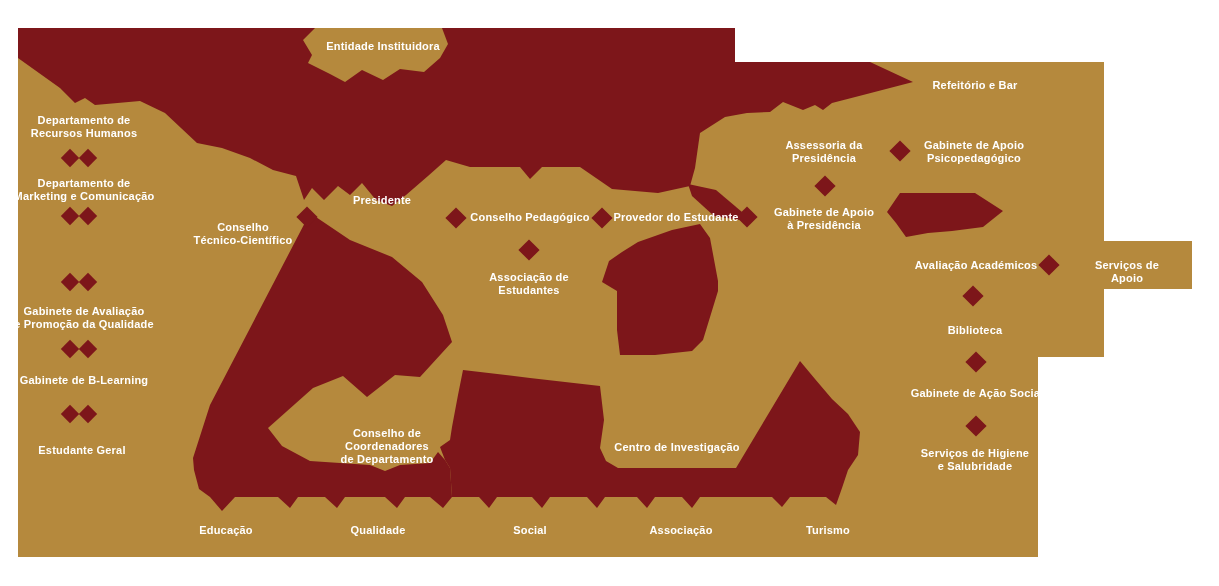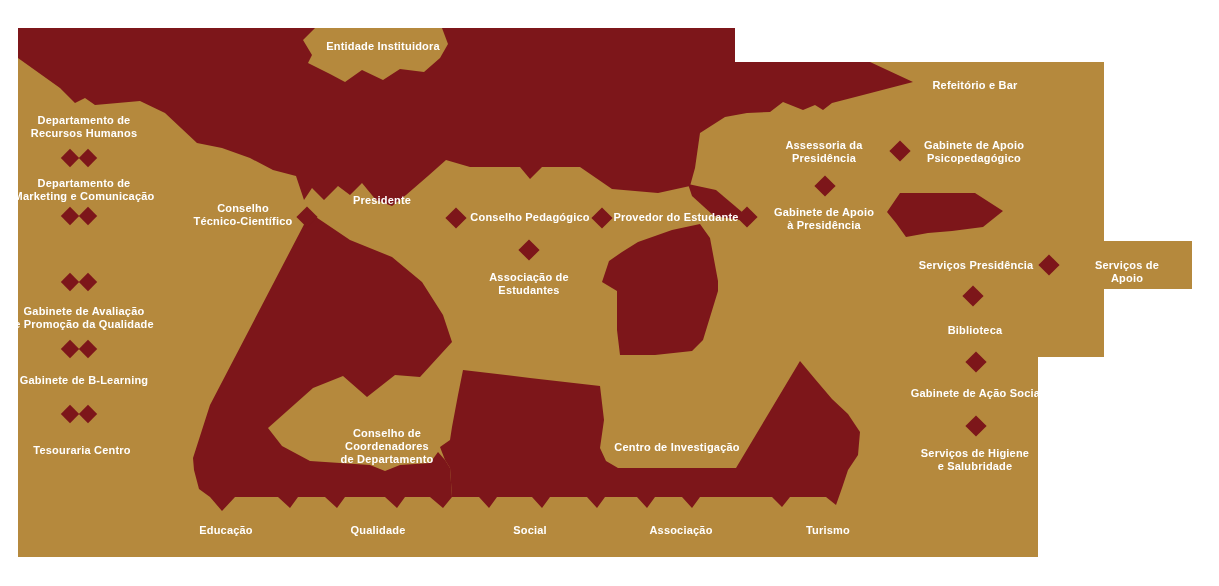--- a/index.html
+++ b/index.html
@@ -95,39 +95,39 @@
   <div class="node-label" style="left:383px;top:40px">Entidade Instituidora</div>
   <div class="node-label" style="left:975px;top:79px">Refeitório e Bar</div>
 
   <div class="node-label" style="left:84px;top:114px">Departamento de
 Recursos Humanos</div>
   <div class="node-label" style="left:84px;top:177px">Departamento de
 Marketing e Comunicação</div>
   <div class="node-label" style="left:84px;top:305px">Gabinete de Avaliação
 e Promoção da Qualidade</div>
   <div class="node-label" style="left:84px;top:374px">Gabinete de B-Learning</div>
-  <div class="node-label" style="left:82px;top:444px">Tesouraria Centro</div>
+  <div class="node-label" style="left:82px;top:444px">Estudante Geral</div>
 
   <div class="node-label" style="left:824px;top:139px">Assessoria da
 Presidência</div>
   <div class="node-label" style="left:974px;top:139px">Gabinete de Apoio
 Psicopedagógico</div>
 
-  <div class="node-label" style="left:243px;top:202px">Conselho
+  <div class="node-label" style="left:243px;top:221px">Conselho
 Técnico-Científico</div>
   <div class="node-label" style="left:382px;top:194px">Presidente</div>
   <div class="node-label" style="left:530px;top:211px">Conselho Pedagógico</div>
   <div class="node-label" style="left:676px;top:211px">Provedor do Estudante</div>
   <div class="node-label" style="left:824px;top:206px">Gabinete de Apoio
 à Presidência</div>
 
   <div class="node-label" style="left:529px;top:271px">Associação de
 Estudantes</div>
 
-  <div class="node-label" style="left:976px;top:259px">Serviços Presidência</div>
+  <div class="node-label" style="left:976px;top:259px">Avaliação Académicos</div>
   <div class="node-label" style="left:1127px;top:259px">Serviços de Apoio</div>
   <div class="node-label" style="left:975px;top:324px">Biblioteca</div>
   <div class="node-label" style="left:977px;top:387px">Gabinete de Ação Social</div>
   <div class="node-label" style="left:975px;top:447px">Serviços de Higiene
 e Salubridade</div>
 
   <div class="node-label" style="left:387px;top:427px">Conselho de
 Coordenadores
 de Departamento</div>
   <div class="node-label" style="left:677px;top:441px">Centro de Investigação</div>

